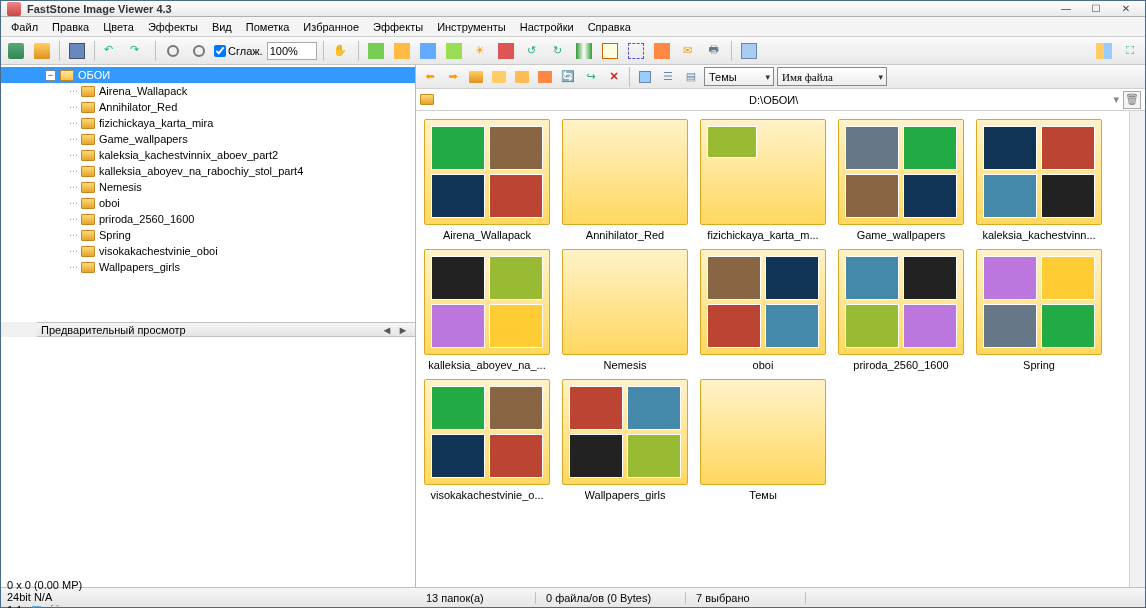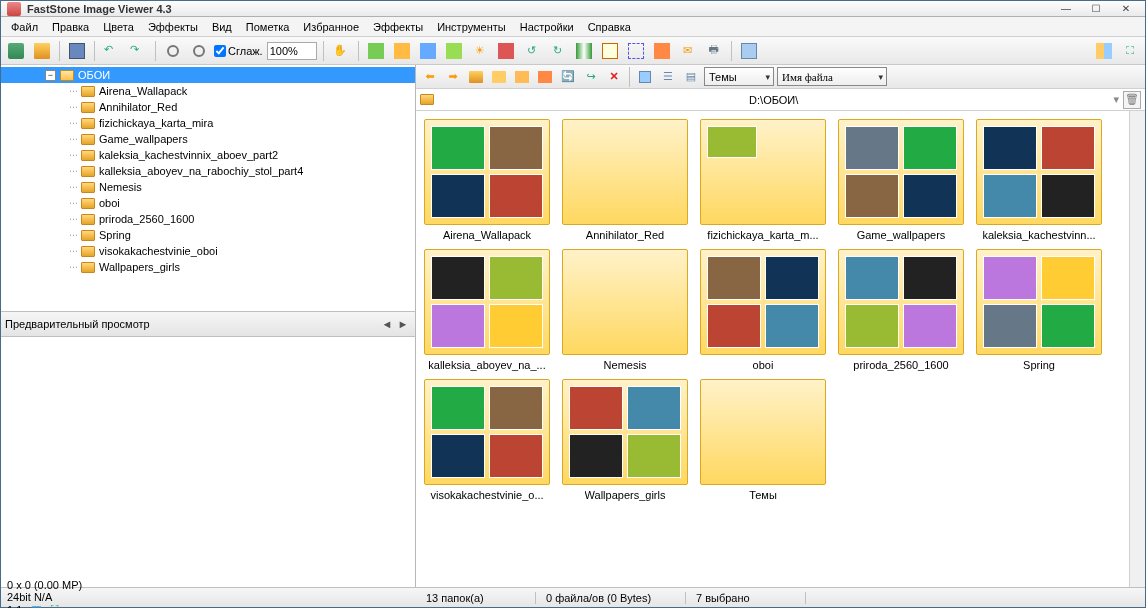--- a/index.html
+++ b/index.html
@@ -22,21 +22,21 @@
 .content { flex: 1; display: flex; overflow: hidden; }
 .left-pane { width: 415px; display: flex; flex-direction: column; border-right: 1px solid #b8b8b8; }
 .tree-area { flex: 1; background: #fff; overflow-y: auto; padding: 2px 0; }
 .tree-item { display: flex; align-items: center; height: 16px; padding-left: 40px; cursor: pointer; white-space: nowrap; }
 .tree-item.root { padding-left: 44px; }
 .tree-item.selected { background: #3399ff; color: #fff; }
 .tree-item .dots { color: #888; margin-right: 2px; font-size: 9px; letter-spacing: 1px; }
 .tree-item .folder-ic { width: 14px; height: 11px; background: linear-gradient(#ffd87a,#e6a428); border-radius: 1px; margin-right: 4px; border: 1px solid #c88820; }
 .tree-item.selected .folder-ic { background: linear-gradient(#ffe8a8,#ffc048); }
 .tree-item .expander { width: 11px; height: 11px; border: 1px solid #888; background: #fff; margin-right: 4px; display: flex; align-items: center; justify-content: center; font-size: 9px; line-height: 1; color: #333; }
-.preview-header { height: 26px; background: linear-gradient(#f6f6f6,#e4e4e4); border-top: 1px solid #c0c0c0; border-bottom: 1px solid #c0c0c0; display: flex; align-items: center; padding: 0 4px; }
+.preview-header { height: 15px; background: linear-gradient(#f6f6f6,#e4e4e4); border-top: 1px solid #c0c0c0; border-bottom: 1px solid #c0c0c0; display: flex; align-items: center; padding: 0 4px; margin-left: 36px; }
 .preview-header .lbl { flex: 1; }
 .preview-header .arrow { width: 16px; text-align: center; color: #555; cursor: pointer; }
 .preview-area { flex: 0 0 250px; background: #fff; }
 .right-pane { flex: 1; display: flex; flex-direction: column; background: #fff; }
 .nav-toolbar { height: 24px; background: linear-gradient(#fafafa,#e8e8e8); border-bottom: 1px solid #d0d0d0; display: flex; align-items: center; padding: 0 4px; gap: 3px; }
 .nav-btn { width: 20px; height: 20px; display: flex; align-items: center; justify-content: center; cursor: pointer; border-radius: 2px; }
 .combo { height: 19px; border: 1px solid #888; background: linear-gradient(#fff,#eee); padding: 0 16px 0 4px; display: flex; align-items: center; position: relative; cursor: pointer; font-size: 11px; }
 .combo::after { content: "▾"; position: absolute; right: 3px; font-size: 9px; color: #333; }
 .addr-bar { height: 22px; border-bottom: 1px solid #d0d0d0; display: flex; align-items: center; padding: 0 4px; gap: 4px; }
 .addr-bar .folder-ic { width: 14px; height: 11px; background: linear-gradient(#ffd87a,#e6a428); border: 1px solid #c88820; border-radius: 1px; }

